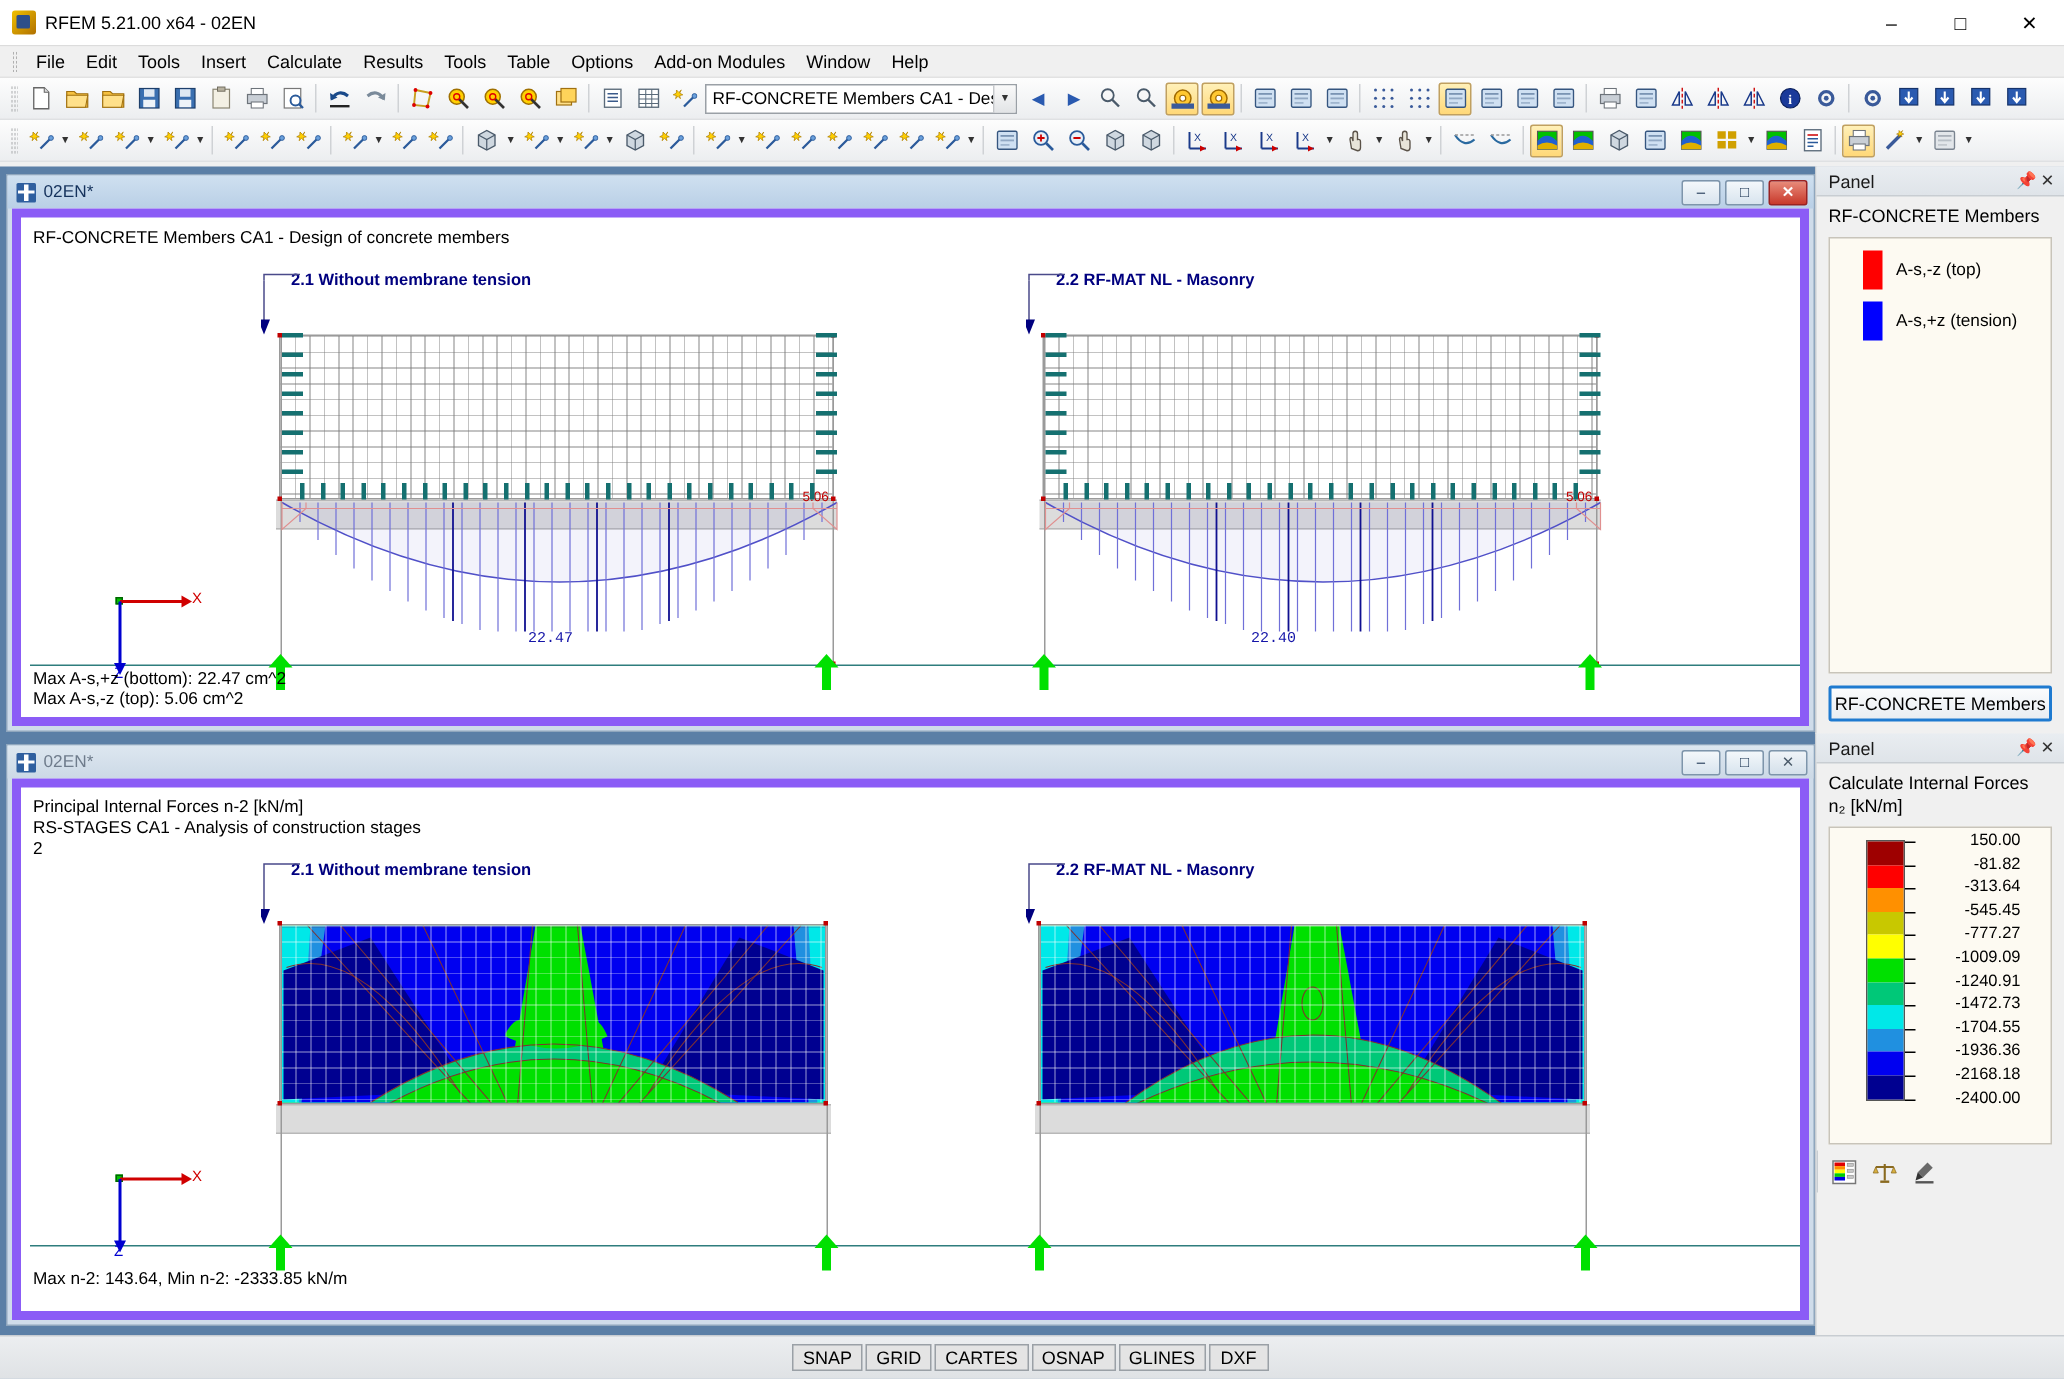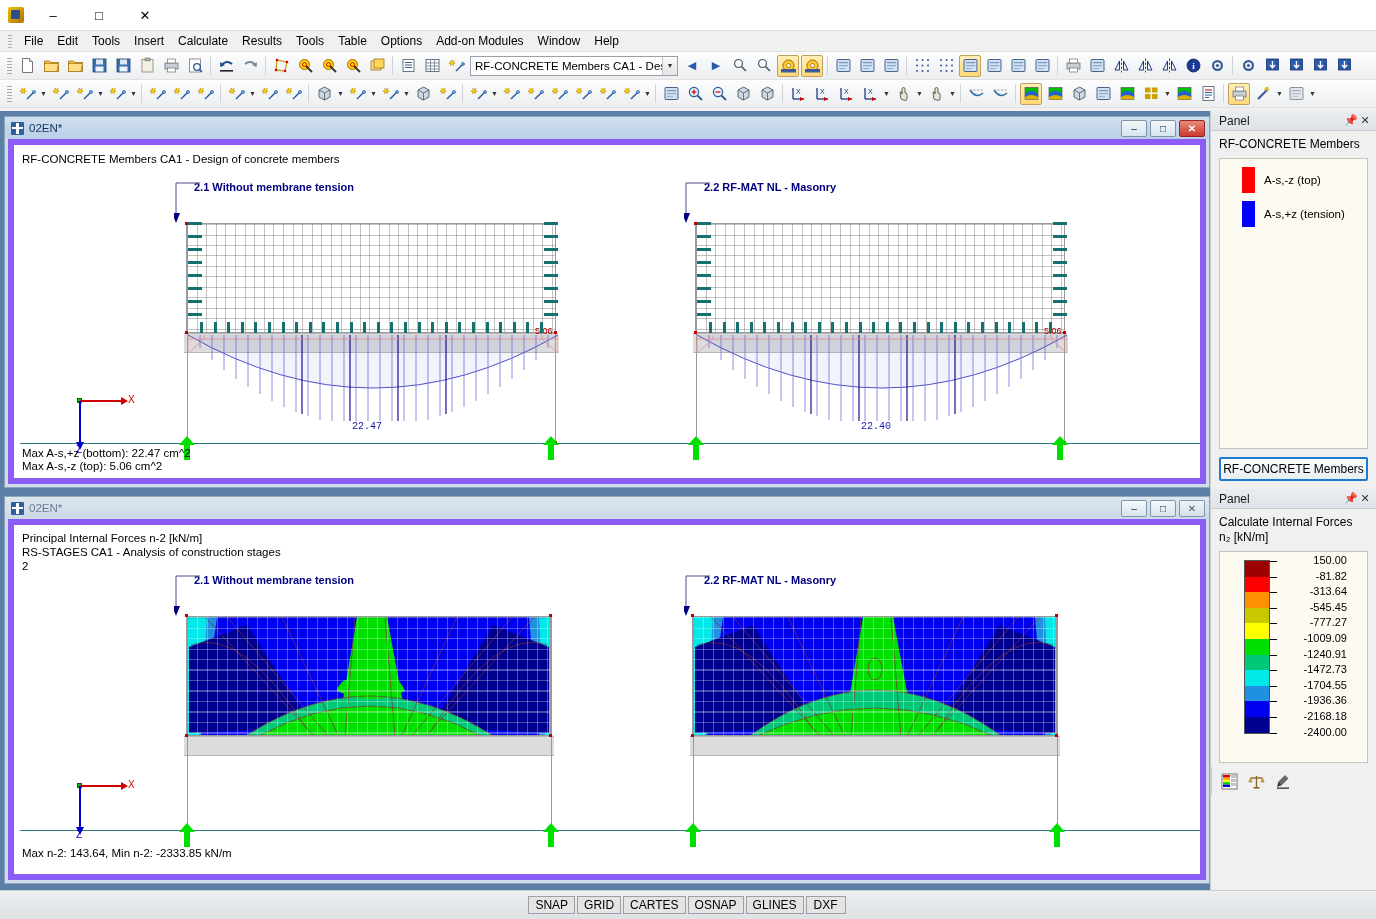--- a/index.html
+++ b/index.html
@@ -207,20 +207,21 @@
   #statusbar .sfill { flex:1; }
   .sbtn { height:18px; min-width:40px; padding:0 6px; margin-right:2px;
      border:1px solid #9aa0a6; background:#e4e4e4; display:flex; align-items:center;
      justify-content:center; font-size:12px; color:#000; }
 </style>
 </head>
 <body>
 
 <div id="titlebar">
   <div class="app-icon"></div>
+  <div class="title">RFEM 5.21.00 x64 - 02EN</div>
   <div class="wbtns">
     <div class="wbtn">–</div>
     <div class="wbtn">□</div>
     <div class="wbtn close">✕</div>
   </div>
 </div>
 
 <div id="menubar">
   <div class="grip"></div>
   <div class="mi">File</div>
@@ -1120,21 +1121,21 @@
         <g stroke="#101090" stroke-width="1.2">
           <line x1="118" y1="4" x2="118" y2="83"></line>
             <line x1="166" y1="4" x2="166" y2="96"></line>
           <line x1="214" y1="4" x2="214" y2="96"></line>
             <line x1="262" y1="4" x2="262" y2="83"></line>
         </g>
         <path d="M4 4 L4 22 L20 8 L20 4" stroke="#e09090" stroke-width="0.8" fill="none"></path>
         <path d="M374 4 L374 22 L358 8 L358 4" stroke="#e09090" stroke-width="0.8" fill="none"></path>
         <line x1="4" y1="8" x2="374" y2="8" stroke="#e09090" stroke-width="0.8"></line>
       </svg>
-      <div class="val-lbl" style="left:847px; top:276px;text-align:center;">22.40</div>
+      <div class="val-lbl" style="left:820px; top:276px;text-align:center;">22.40</div>
       <div id="rebarB">
           <div class="rebar-v" style="left: 695px; top: 177px; height: 11px;"></div>
           <div class="rebar-v" style="left: 708.6px; top: 177px; height: 11px;"></div>
           <div class="rebar-v" style="left: 722.2px; top: 177px; height: 11px;"></div>
           <div class="rebar-v" style="left: 735.8px; top: 177px; height: 11px;"></div>
           <div class="rebar-v" style="left: 749.4px; top: 177px; height: 11px;"></div>
           <div class="rebar-v" style="left: 763px; top: 177px; height: 11px;"></div>
           <div class="rebar-v" style="left: 776.6px; top: 177px; height: 11px;"></div>
           <div class="rebar-v" style="left: 790.2px; top: 177px; height: 11px;"></div>
           <div class="rebar-v" style="left: 803.8px; top: 177px; height: 11px;"></div>

